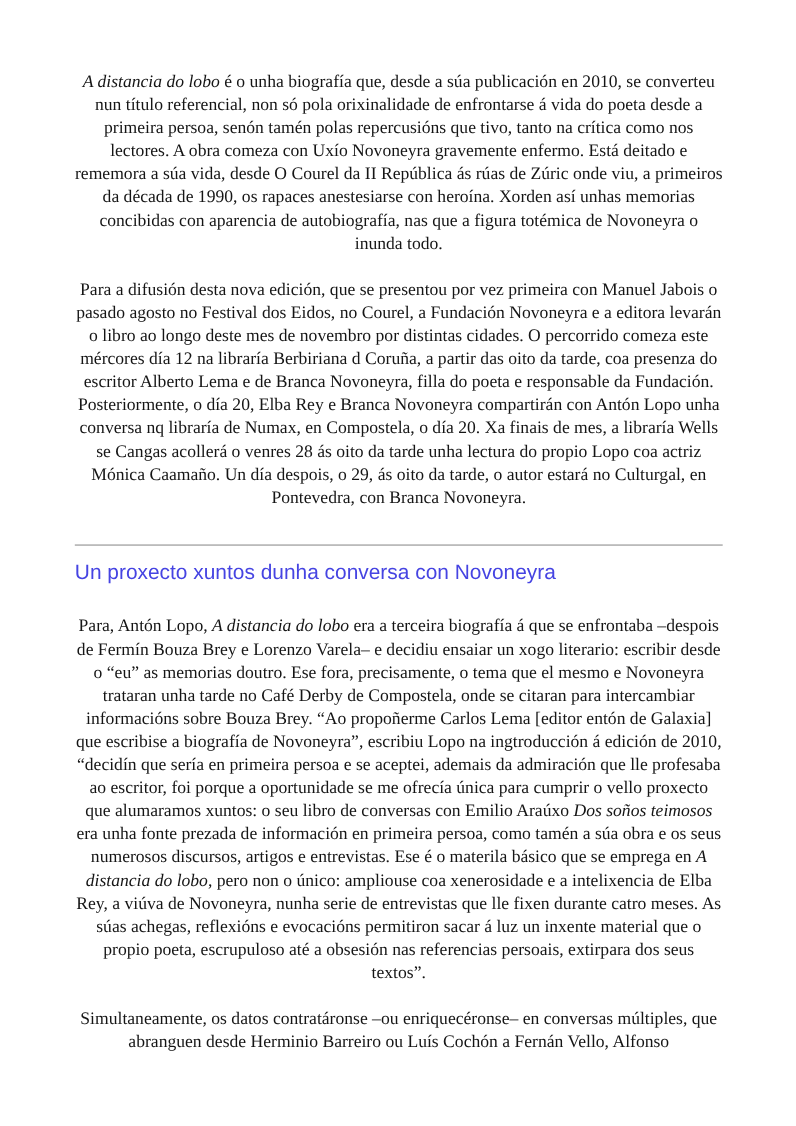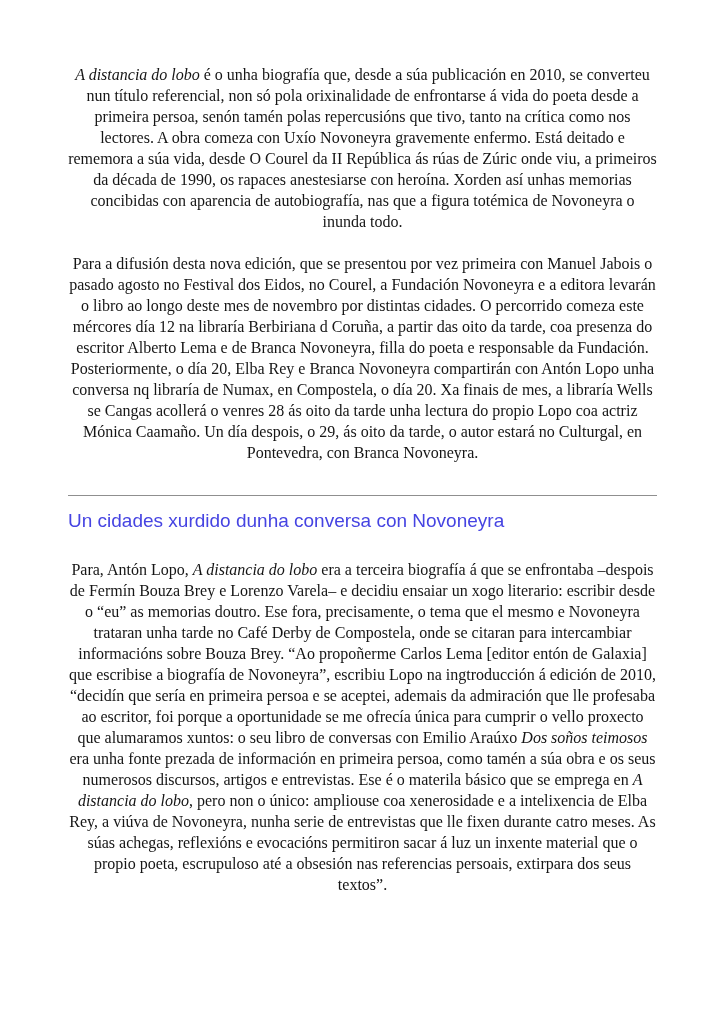--- a/index.html
+++ b/index.html
@@ -50,19 +50,20 @@
 
 <div class="page">
   <div class="article">
 
     <p class="body-para"><em>A distancia do lobo</em><span> é o unha biografía que, desde a súa publicación en 2010, se converteu nun título referencial, non só pola orixinalidade de enfrontarse á vida do poeta desde a primeira persoa, senón tamén polas repercusións que tivo, tanto na crítica como nos lectores. A obra comeza con Uxío Novoneyra gravemente enfermo. Está deitado e rememora a súa vida, desde O Courel da II República ás rúas de Zúric onde viu, a primeiros da década de 1990, os rapaces anestesiarse con heroína. Xorden así unhas memorias concibidas con aparencia de autobiografía, nas que a figura totémica de Novoneyra o inunda todo.</span></p>
 
     <p class="body-para">Para a difusión desta nova edición, que se presentou por vez primeira con Manuel Jabois o pasado agosto no Festival dos Eidos, no Courel, a Fundación Novoneyra e a editora levarán o libro ao longo deste mes de novembro por distintas cidades. O percorrido comeza este mércores día 12 na libraría Berbiriana d Coruña, a partir das oito da tarde, coa presenza do escritor Alberto Lema e de Branca Novoneyra, filla do poeta e responsable da Fundación. Posteriormente, o día 20, Elba Rey e Branca Novoneyra compartirán con Antón Lopo unha conversa nq libraría de Numax, en Compostela, o día 20. Xa finais de mes, a libraría Wells se Cangas acollerá o venres 28 ás oito da tarde unha lectura do propio Lopo coa actriz Mónica Caamaño. Un día despois, o 29, ás oito da tarde, o autor estará no Culturgal, en Pontevedra, con Branca Novoneyra.</p>
 
     <hr class="section-divider">
 
-    <h2 class="section-heading">Un cidades xurdido dunha conversa con Novoneyra</h2>
+    <h2 class="section-heading">Un proxecto xuntos dunha conversa con Novoneyra</h2>
 
     <p class="body-para"><span>Para, Antón Lopo, </span><em>A distancia do lobo</em><span> era a terceira biografía á que se enfrontaba –despois de Fermín Bouza Brey  e Lorenzo Varela– e decidiu ensaiar un xogo literario: escribir desde o “eu” as memorias doutro. Ese fora, precisamente, o tema que el mesmo e Novoneyra trataran unha tarde no Café Derby de Compostela, onde se citaran para intercambiar informacións sobre Bouza Brey. “Ao propoñerme Carlos Lema [editor entón de Galaxia] que escribise a biografía de Novoneyra”, escribiu Lopo na ingtroducción á edición de 2010, “decidín que sería en primeira persoa e se aceptei, ademais da admiración que lle profesaba ao escritor, foi porque a oportunidade se me ofrecía única para cumprir o vello proxecto que alumaramos xuntos: o seu libro de conversas con Emilio Araúxo </span><em>Dos soños teimosos</em><span> era unha fonte prezada de información en primeira persoa, como tamén a súa obra e os seus numerosos discursos, artigos e entrevistas. Ese é o materila básico que se emprega en </span><em>A distancia do lobo</em><span>, pero non o único: ampliouse coa xenerosidade e a intelixencia de Elba Rey, a viúva de Novoneyra, nunha serie de entrevistas que lle fixen durante catro meses. As súas achegas, reflexións e evocacións permitiron sacar á luz un inxente material que o propio poeta, escrupuloso até a obsesión nas referencias persoais, extirpara dos seus textos”.</span></p>
 
+    <p class="body-para">Simultaneamente, os datos contratáronse –ou enriquecéronse– en conversas múltiples, que abranguen desde Herminio Barreiro ou Luís Cochón a Fernán Vello, Alfonso</p>
 
   </div>
 </div>
 
 </body></html>

